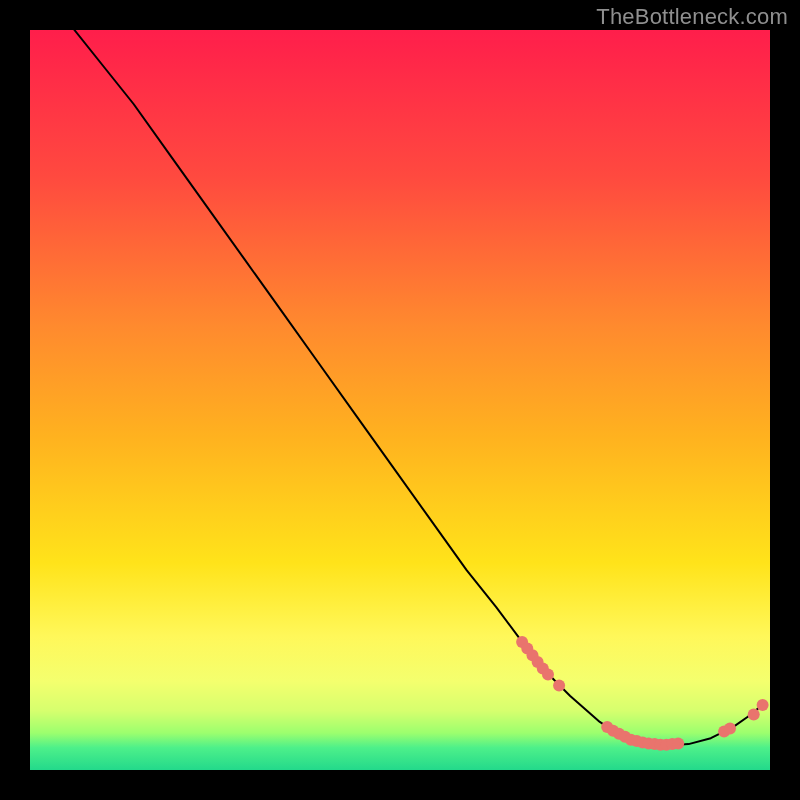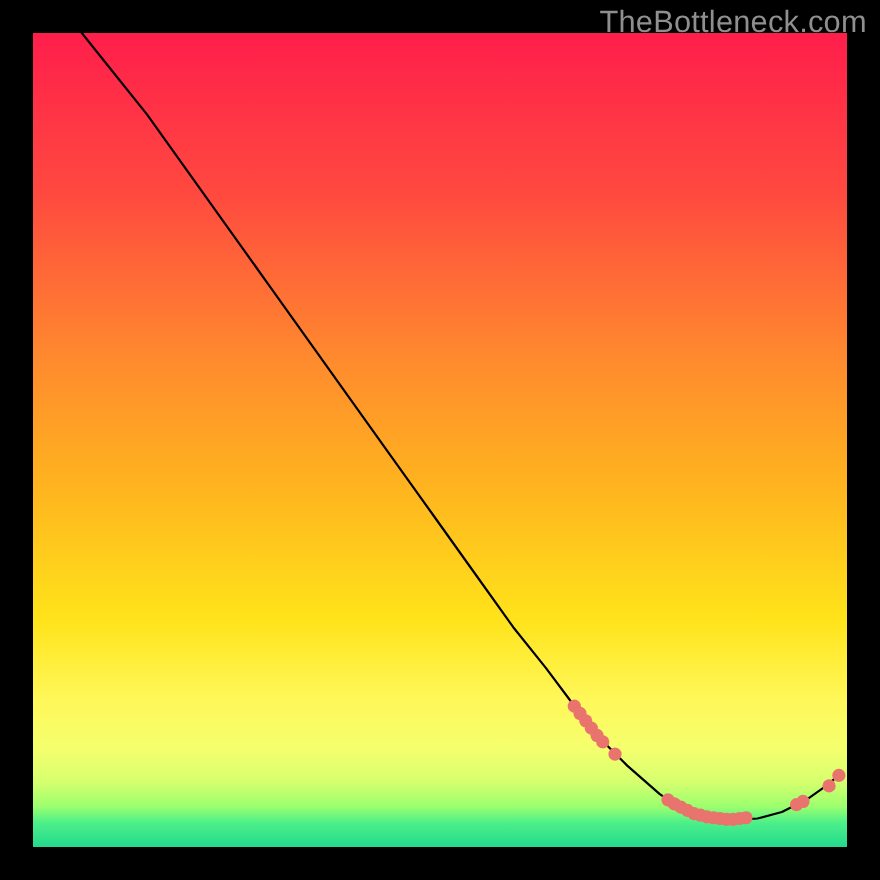--- a/index.html
+++ b/index.html
@@ -37,21 +37,21 @@
   }
   .curve-svg {
     position: absolute;
     inset: 0;
   }
   .watermark {
     position: absolute;
     top: 4px;
     right: 12px;
     color: #8f8f8f;
-    font-size: 28px;
+    font-size: 22px;
     letter-spacing: 0.2px;
     font-weight: 400;
     user-select: none;
   }
 </style>
 </head>
 <body>
 
 <div class="stage">
 

